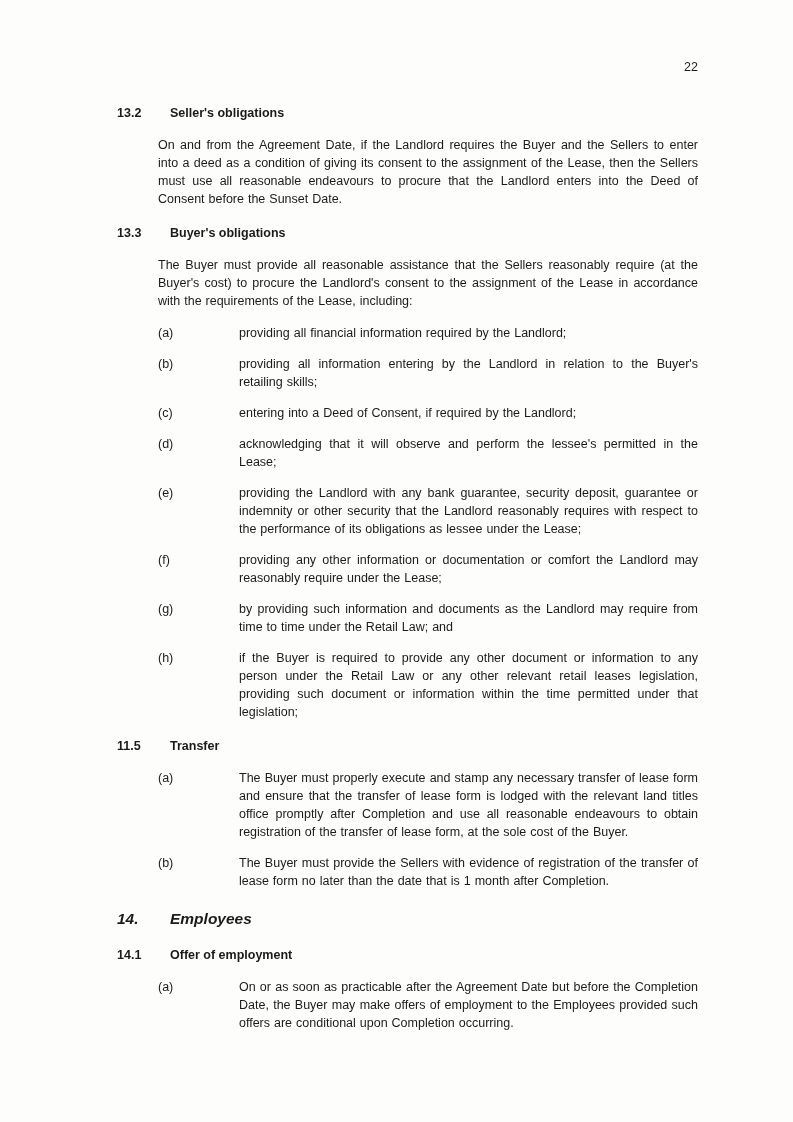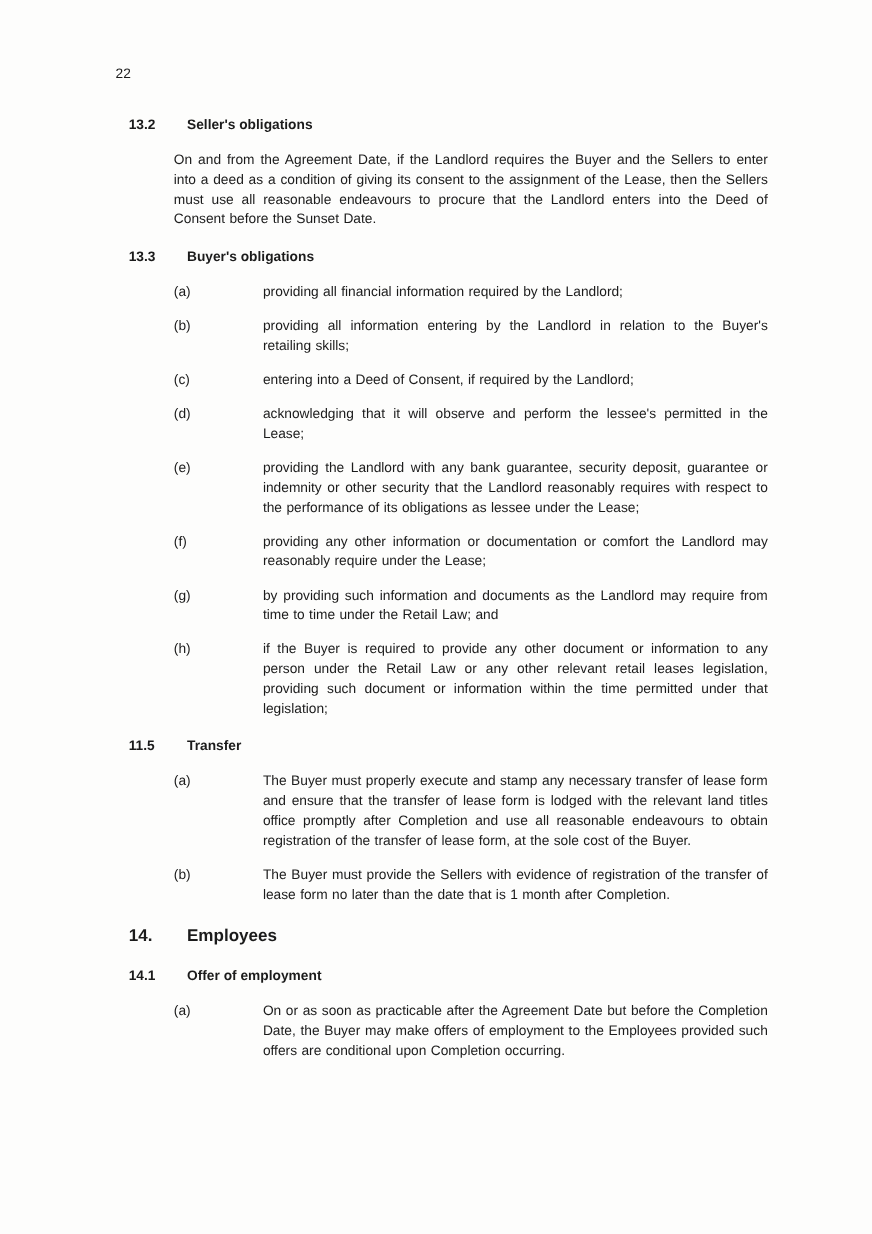--- a/index.html
+++ b/index.html
@@ -14,21 +14,21 @@
     box-sizing: border-box;
     background: #fdfdfc;
     color: #1b1b1b;
     font-family: "Liberation Sans", sans-serif;
     font-size: 12.5px;
     line-height: 18px;
     padding: 58px 95px 40px 105px;
     overflow: hidden;
   }
   .page-number {
-    text-align: left;
+    text-align: right;
     margin: 0 0 28px 0;
   }
   section { margin: 0; }
   .sec-head {
     display: flex;
     align-items: baseline;
     margin: 16px 0 14px 0;
   }
   .sec-num {
     width: 53px;
@@ -41,20 +41,21 @@
     font-size: 12.5px;
     font-weight: 700;
     line-height: 18px;
     text-align: center;
   }
   .chapter .sec-head { margin: 18px 0 16px 0; }
   .chapter .sec-num,
   .chapter .sec-title {
     font-size: 15.5px;
     line-height: 22px;
+    font-style: italic;
   }
   .sec-body { margin-left: 53px; }
   .para {
     margin: 0 0 14px 0;
     text-align: justify;
     word-spacing: 0.5px;
   }
   .list-item {
     display: flex;
     margin: 0 0 13px 0;
@@ -86,20 +87,21 @@
       <p class="para">On and from the Agreement Date, if the Landlord requires the Buyer and the Sellers to enter into a deed as a condition of giving its consent to the assignment of the Lease, then the Sellers must use all reasonable endeavours to procure that the Landlord enters into the Deed of Consent before the Sunset Date.</p>
     </div>
   </section>
 
   <section>
     <div class="sec-head">
       <span class="sec-num">13.3</span>
       <h2 class="sec-title">Buyer's obligations</h2>
     </div>
     <div class="sec-body">
+      <p class="para">The Buyer must provide all reasonable assistance that the Sellers reasonably require (at the Buyer's cost) to procure the Landlord's consent to the assignment of the Lease in accordance with the requirements of the Lease, including:</p>
 
       <div class="list-item">
         <span class="item-label">(a)</span>
         <div class="item-text">providing all financial information required by the Landlord;</div>
       </div>
       <div class="list-item">
         <span class="item-label">(b)</span>
         <div class="item-text">providing all information entering by the Landlord in relation to the Buyer's retailing skills;</div>
       </div>
       <div class="list-item">

